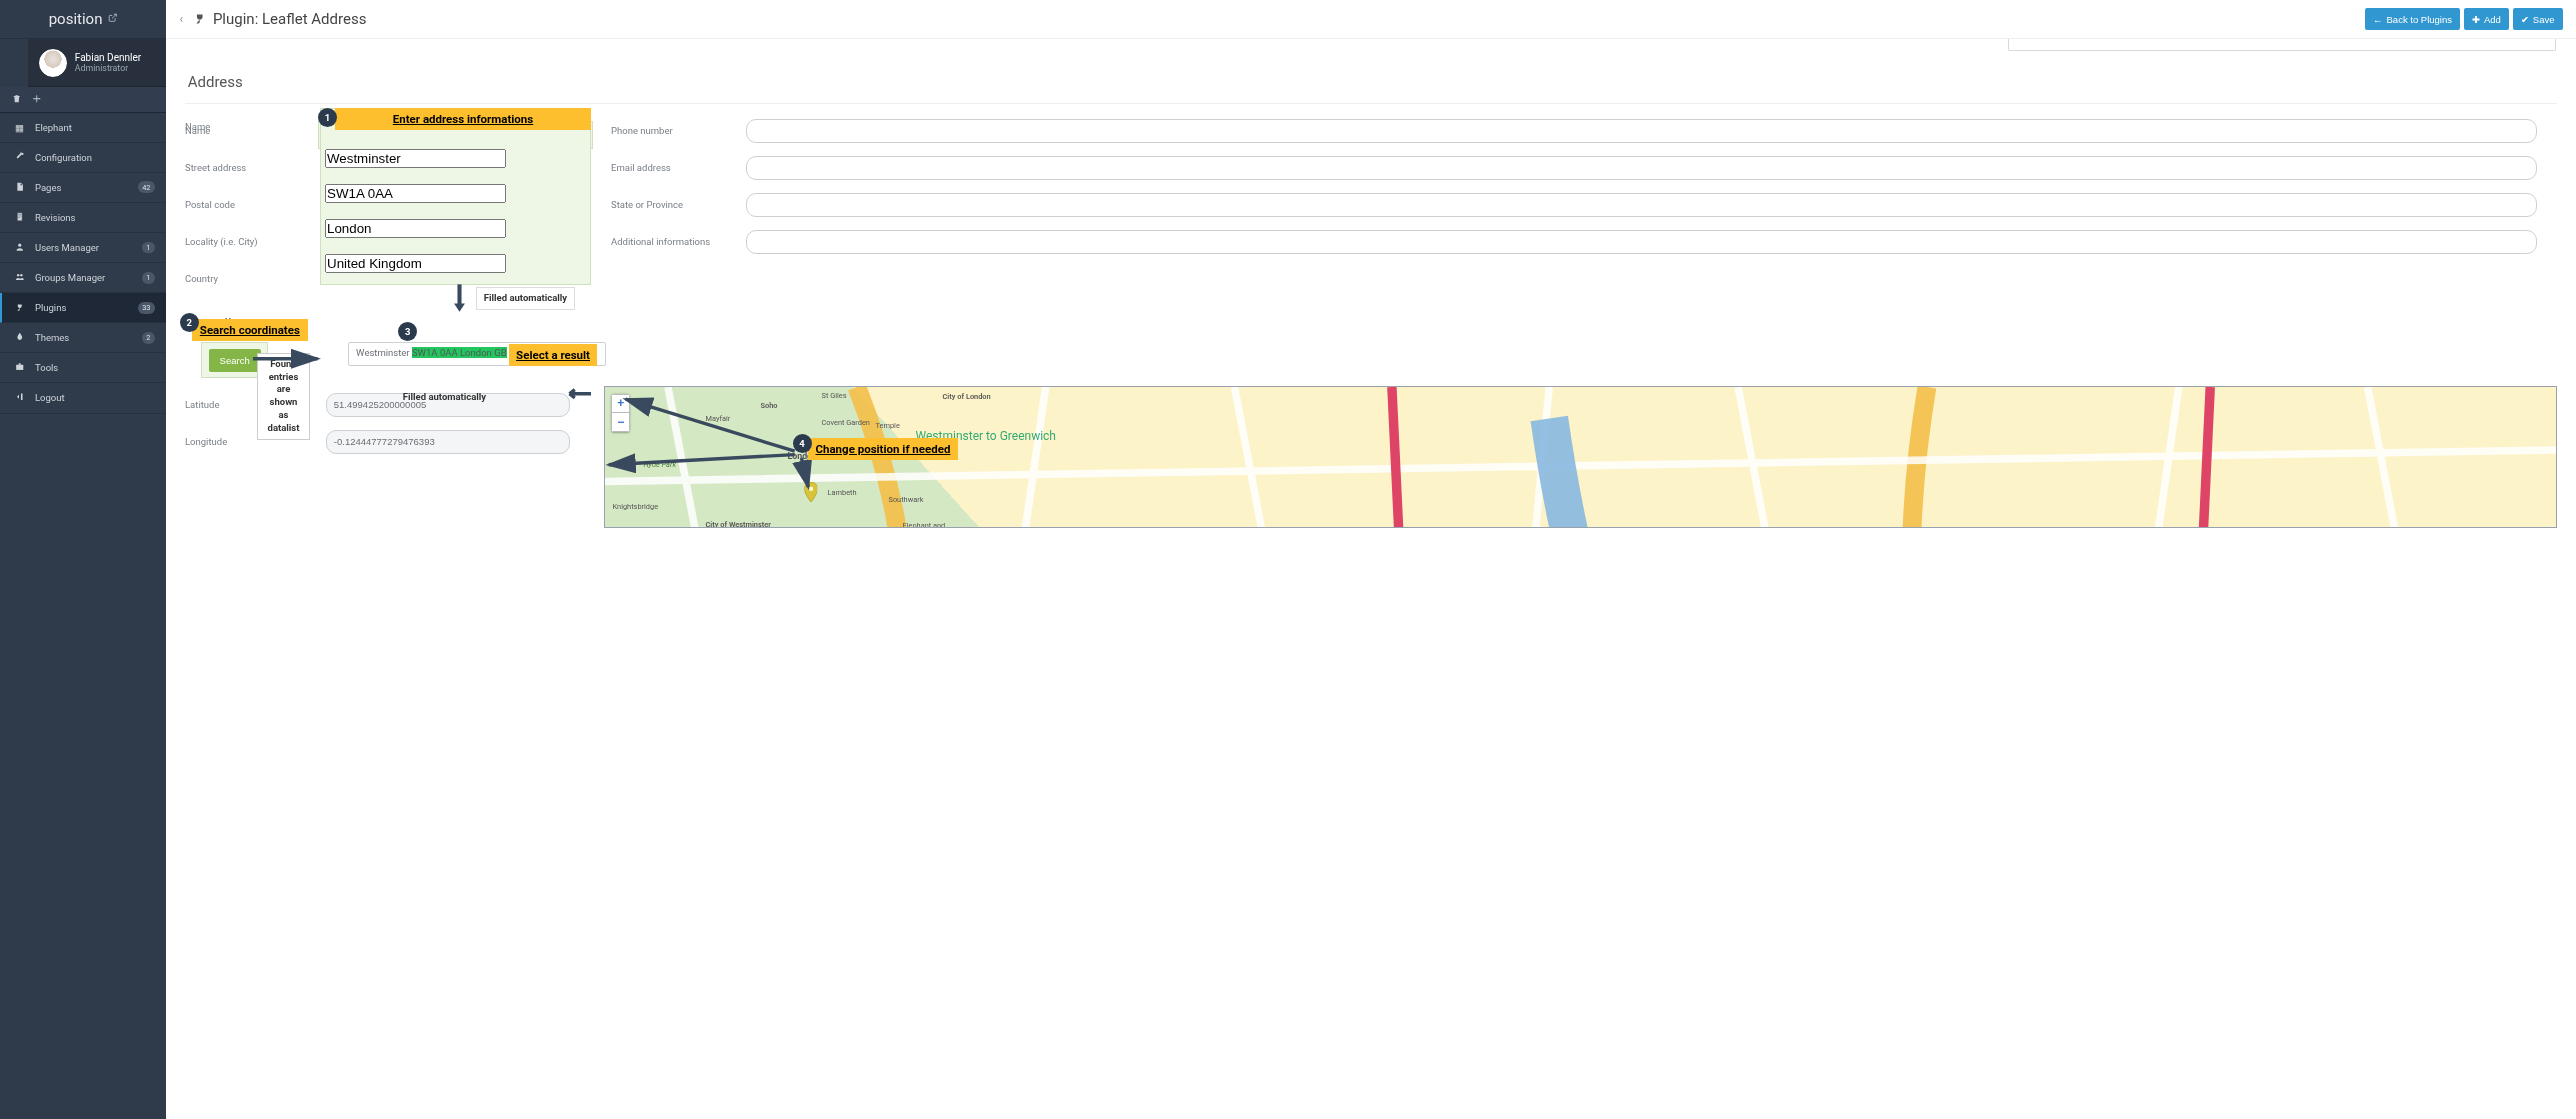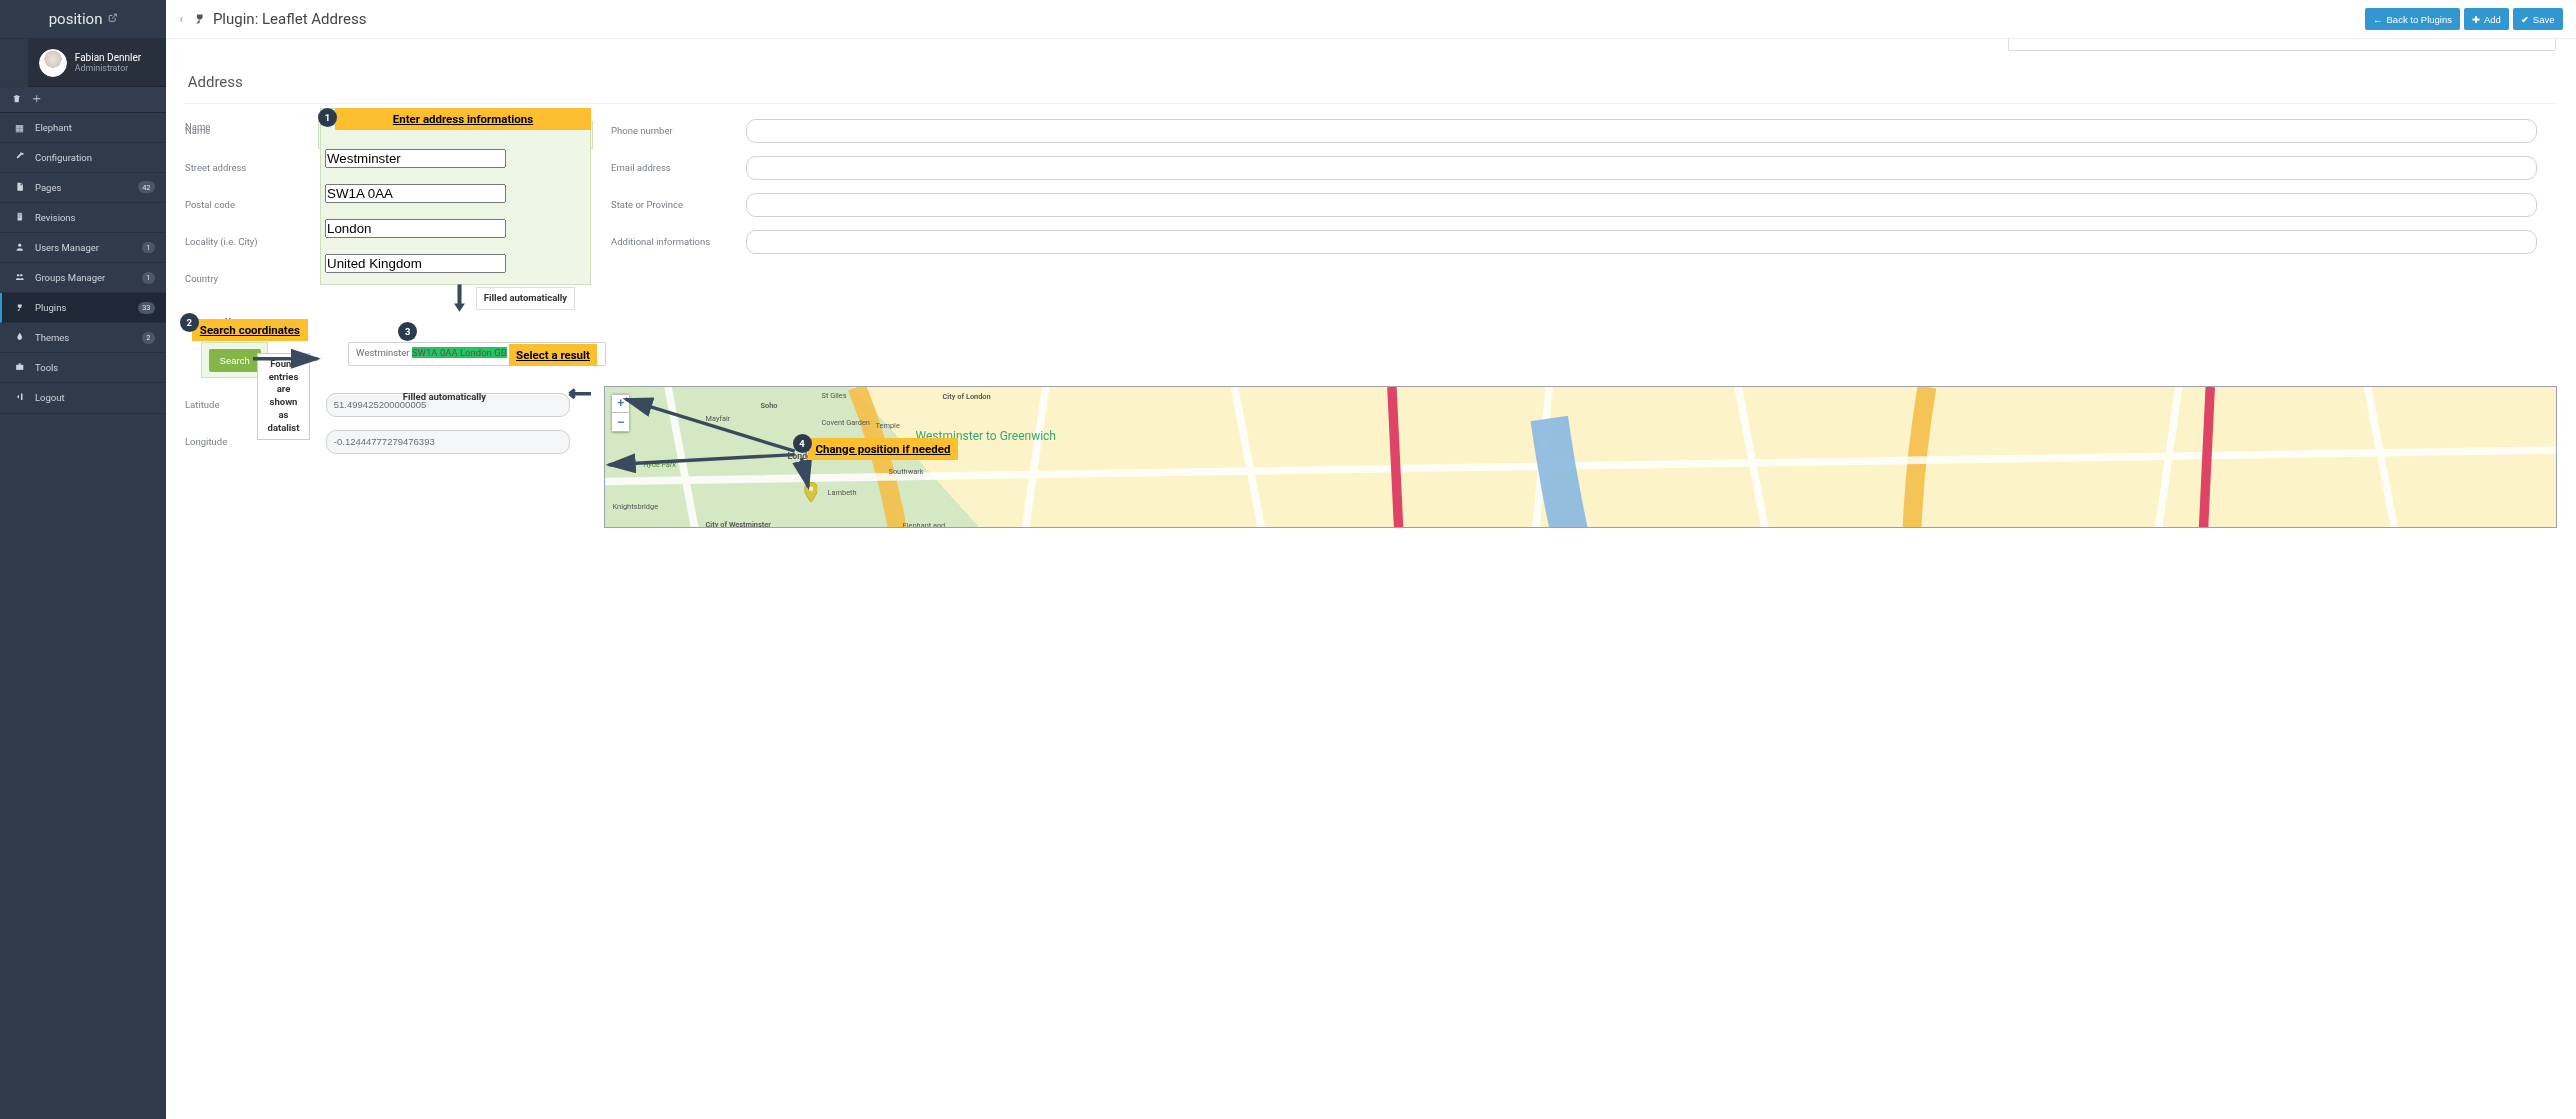--- a/index.html
+++ b/index.html
@@ -464,21 +464,21 @@
             <span class="map-label" style="left:217px; top:4px;">St Giles</span>
             <span class="map-label" style="left:318px; top:5.4px; font-weight:600;margin-left:20px;">City of London</span>
             <span class="map-label" style="left:217px; top:31px;">Covent Garden</span>
             <span class="map-label" style="left:271px; top:34px;">Temple</span>
             <span class="map-label" style="left:311px; top:42px; font-size:12px; color:#3a7;">Westminster to Greenwich</span>
             <span class="map-label" style="left:39px; top:73px; font-style:italic; color:#4a7d3f;">Hyde Park</span>
             <span class="map-label" style="left:183px; top:64px; font-weight:700; font-size:8.8px;">London</span>
             <span class="map-label" style="left:8px; top:115px;">Knightsbridge</span>
             <span class="map-label" style="left:101px; top:133px; font-weight:600;">City of Westminster</span>
             <span class="map-label" style="left:223px; top:101px;">Lambeth</span>
-            <span class="map-label" style="left:284px; top:80px;">Southwark</span>
+            <span class="map-label" style="left:284px; top:108px;">Southwark</span>
             <span class="map-label" style="left:298px; top:134px;">Elephant and</span>
 
             <div class="zoom-ctrl">
               <button>+</button>
               <button>−</button>
             </div>
 
             <div class="marker" style="left:206px; top:114px;">
               <svg viewBox="0 0 24 36">
                   <path d="M12 0a12 12 0 0 0-12 12c0 9 12 24 12 24s12-15 12-24A12 12 0 0 0 12 0z" fill="#d8c438" stroke="#9e8f1f" stroke-width="1"></path>

